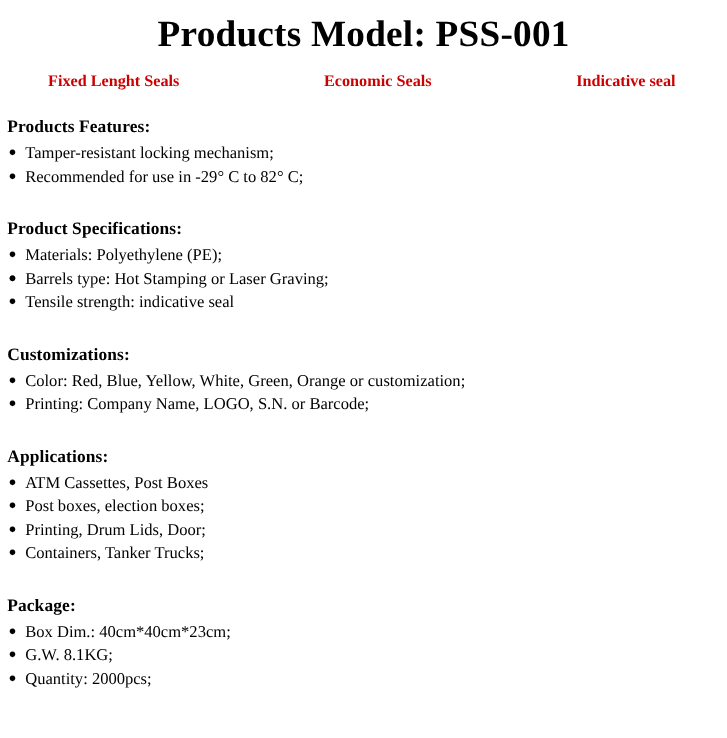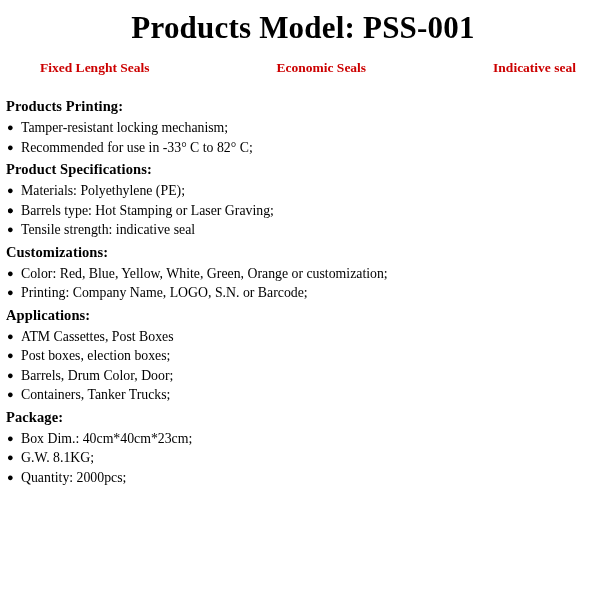--- a/index.html
+++ b/index.html
@@ -41,27 +41,27 @@
   }
   .cat {
     color: #cc0000;
     font-weight: bold;
     font-size: 13.5px;
     font-family: "Liberation Serif", serif;
     white-space: nowrap;
   }
   .cat.c1 { margin-left: 14px; text-align: right; }
   .cat.c2 { margin-left: 0; }
-  .cat.c3 { margin-right: 4px; }
+  .cat.c3 { margin-right: 17px; }
 
   .content {
     padding: 0 0 0 6px;
   }
   .section {
-    margin-top: 4px;
+    margin-top: 26px;
   }
   .section.first {
     margin-top: 22px;
   }
   h2.sec-head {
     font-size: 14.5px;
     font-weight: bold;
     margin: 0 0 3px 0;
     padding: 0;
     font-family: "Liberation Serif", serif;
@@ -97,24 +97,24 @@
 
   <div class="cat-row">
     <span class="cat c1">Fixed Lenght Seals</span>
     <span class="cat c2">Economic Seals</span>
     <span class="cat c3">Indicative seal</span>
   </div>
 
   <div class="content">
 
     <div class="section first">
-      <h2 class="sec-head">Products Printing:</h2>
+      <h2 class="sec-head">Products Features:</h2>
       <ul class="bullets">
         <li><span class="dot">●</span><span>Tamper-resistant locking mechanism;</span></li>
-        <li><span class="dot">●</span><span>Recommended for use in -33° C to 82° C;</span></li>
+        <li><span class="dot">●</span><span>Recommended for use in -29° C to 82° C;</span></li>
       </ul>
     </div>
 
     <div class="section">
       <h2 class="sec-head">Product Specifications:</h2>
       <ul class="bullets">
         <li><span class="dot">●</span><span>Materials: Polyethylene (PE);</span></li>
         <li><span class="dot">●</span></li>
         <li><span class="dot">●</span><span>Barrels type: Hot Stamping or Laser Graving;</span></li>
         <li><span class="dot">●</span><span>Tensile strength: indicative seal</span></li>
@@ -127,21 +127,21 @@
         <li><span class="dot">●</span><span>Color: Red, Blue, Yellow, White, Green, Orange or customization;</span></li>
         <li><span class="dot">●</span><span>Printing: Company Name, LOGO, S.N. or Barcode;</span></li>
       </ul>
     </div>
 
     <div class="section">
       <h2 class="sec-head">Applications:</h2>
       <ul class="bullets">
         <li><span class="dot">●</span><span>ATM Cassettes, Post Boxes</span></li>
         <li><span class="dot">●</span><span>Post boxes, election boxes;</span></li>
-        <li><span class="dot">●</span><span>Barrels, Drum Color, Door;</span></li>
+        <li><span class="dot">●</span><span>Printing, Drum Lids, Door;</span></li>
         <li><span class="dot">●</span><span>Containers, Tanker Trucks;</span></li>
       </ul>
     </div>
 
     <div class="section">
       <h2 class="sec-head">Package:</h2>
       <ul class="bullets">
         <li><span class="dot">●</span><span>Box Dim.: 40cm*40cm*23cm;</span></li>
         <li><span class="dot">●</span><span>G.W. 8.1KG;</span></li>
         <li><span class="dot">●</span><span>Quantity: 2000pcs;</span></li>

